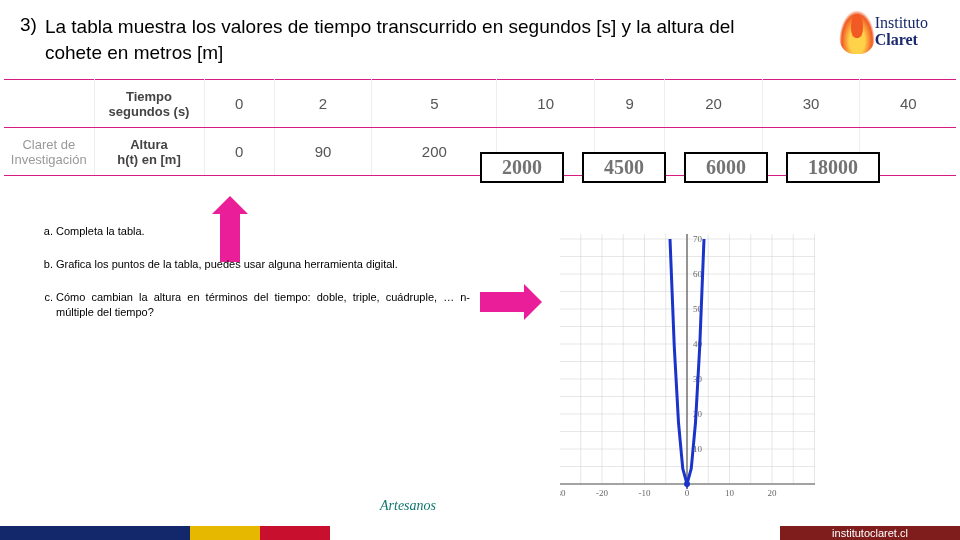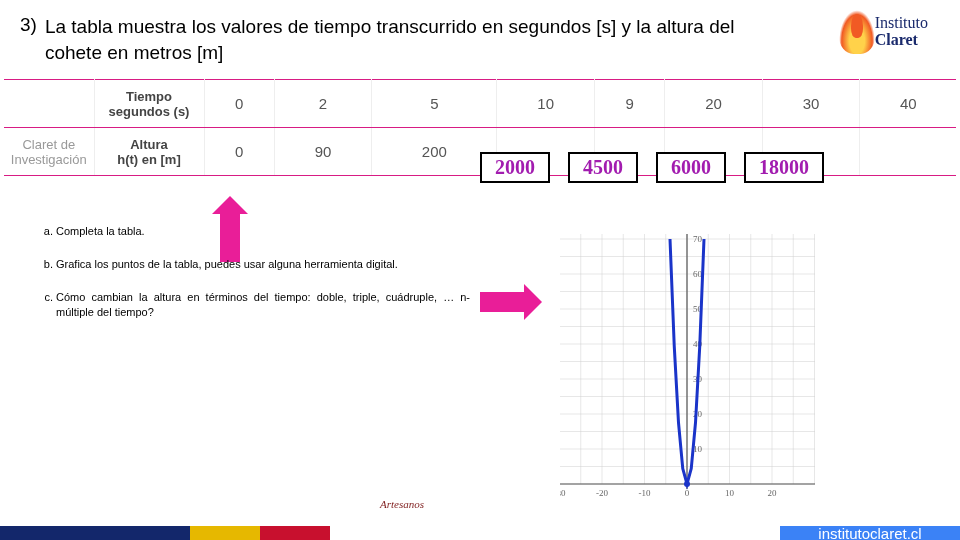--- a/index.html
+++ b/index.html
@@ -20,45 +20,45 @@
   .table-wrap { position: relative; margin: 6px 4px 0 4px; }
   table.data { width: 952px; border-collapse: collapse; font-family: Tahoma, Verdana, sans-serif; font-size: 15px; color: #555; }
   table.data td, table.data th { border-bottom: 1.5px solid #d81b84; height: 48px; text-align: center; padding: 0 6px; }
   table.data tr:first-child td, table.data tr:first-child th { border-top: 1.5px solid #d81b84; }
   table.data .rowlabel { font-size: 13px; color: #999; text-align: center; width: 90px; border-right: 1px solid #eee; }
   table.data .subhead { color:#444; font-size:13px; font-weight:600; width: 110px; border-right:1px solid #eee;}
   table.data td { border-right: 1px solid #eee; text-align: center; }
   table.data td:last-child { border-right: none; }
 
   .answer-boxes { position: absolute; top: 152px; left: 480px; display: flex; gap: 18px; }
-  .ans { border: 2px solid #000; font-family: Verdana; font-weight: bold; font-size: 20px; color: #a21caf; padding: 2px 13px; background: #fff; }
+  .ans { border: 2px solid #000; font-family: Verdana; font-weight: bold; font-size: 20px; color: #737373; padding: 2px 20px; background: #fff; }
 
   .tasks { position: absolute; top: 224px; left: 30px; width: 440px; font-size: 11px; line-height: 1.35; }
   .tasks li { margin-bottom: 18px; list-style: lower-alpha; margin-left: 26px; text-align: justify; }
 
   .arrow-up { position: absolute; top: 210px; left: 220px; width: 20px; height: 52px; background: #e91e98; }
   .arrow-up:before { content:""; position:absolute; top:-14px; left:-8px; border-left:18px solid transparent; border-right:18px solid transparent; border-bottom:18px solid #e91e98; }
   .arrow-right { position: absolute; top: 292px; left: 480px; width: 48px; height: 20px; background: #e91e98; }
   .arrow-right:after { content:""; position:absolute; right:-14px; top:-8px; border-top:18px solid transparent; border-bottom:18px solid transparent; border-left:18px solid #e91e98; }
 
   .chart { position: absolute; top: 234px; left: 560px; width: 255px; height: 270px; }
   .chart svg { width: 100%; height: 100%; }
   .chart .grid line { stroke: #cfcfcf; stroke-width: 0.5; }
   .chart .axis line { stroke: #555; stroke-width: 1.2; }
   .chart text { font-family: Tahoma, Verdana; font-size: 9px; fill: #666; }
   .chart .curve { stroke: #1a34c9; stroke-width: 3; fill: none; }
 
-  .artesanos { position: absolute; top: 498px; left: 380px; font-family: Georgia, serif; font-style: italic; color: #7f1d1d; font-size: 11px; }
+  .artesanos { position: absolute; top: 498px; left: 380px; font-family: Georgia, serif; font-style: italic; color: #0f766e; font-size: 14px; }
 
   .footer { position: absolute; bottom: 0; left: 0; width: 960px; height: 14px; display: flex; }
   .footer div:nth-child(1){ flex:0 0 190px; background:#13276b; }
   .footer div:nth-child(2){ flex:0 0 70px; background:#e6b800; }
   .footer div:nth-child(3){ flex:0 0 70px; background:#c8102e; }
   .footer div:nth-child(4){ flex:1; background:#fff; }
-  .footer div:nth-child(5){ flex:0 0 180px; background:#3b82f6; color:#fff; font-size:15px; display:flex; align-items:center; justify-content:center; }
+  .footer div:nth-child(5){ flex:0 0 180px; background:#7f1d1d; color:#fff; font-size:11px; display:flex; align-items:center; justify-content:center; }
 </style>
 </head>
 <body>
 
 <div class="header">
   <span class="qnum">3)</span>
   <span class="qtext">La tabla muestra los valores de tiempo transcurrido en segundos [s] y la altura del cohete en metros [m]</span>
 </div>
 
 <div class="logo">

